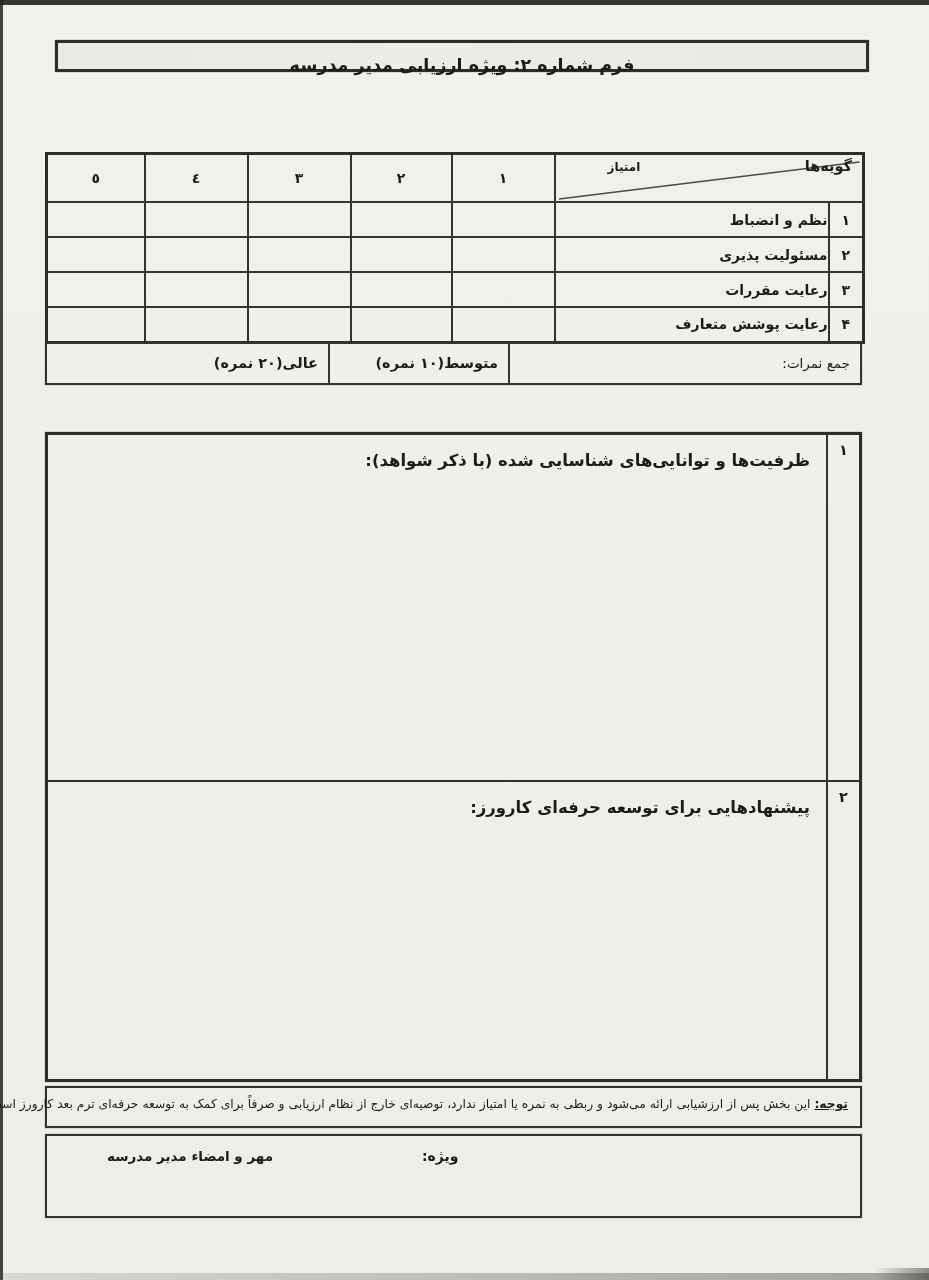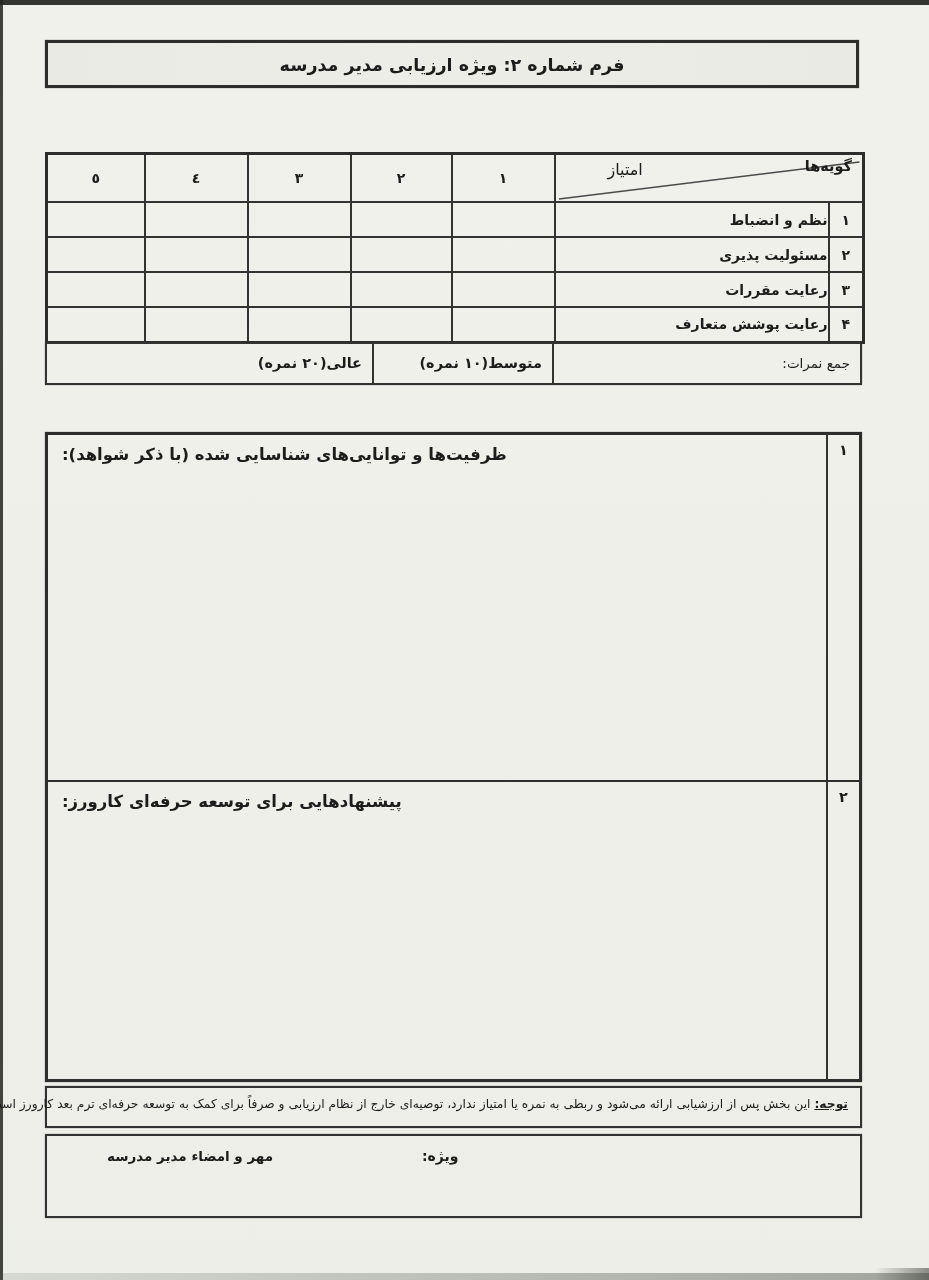--- a/index.html
+++ b/index.html
@@ -17,64 +17,64 @@
   .scan-bottom-band{position:absolute;left:0;bottom:0;width:929px;height:7px;
     background:linear-gradient(90deg,rgba(90,95,85,.15),rgba(70,75,65,.45));}
   .scan-corner-br{position:absolute;right:0;bottom:0;width:55px;height:12px;
     background:linear-gradient(90deg,rgba(60,62,55,0),rgba(55,58,50,.55));}
 
   .abs{position:absolute;box-sizing:border-box;}
   .bordered{border:3px solid #2d2d2d;box-shadow:0 0 1px rgba(30,30,30,.65);}
   .bordered-thin{border:2px solid #333;box-shadow:0 0 1px rgba(30,30,30,.6);}
 
   
-  .title-box{left:45px;top:40px;width:814px;height:48px;
+  .title-box{left:55px;top:40px;width:814px;height:32px;
     background:linear-gradient(90deg,#e8eae3,#ebede6 45%,#e8eae3);
     text-align:center;}
   .title-box .t{display:block;line-height:44px;font-weight:bold;font-size:17.5px;direction:rtl;}
 
   
   .student-box{left:43px;top:95px;width:818px;height:56px;direction:rtl;}
   .student-box .t{display:block;padding:4px 10px;font-weight:bold;font-size:14.5px;text-align:right;}
 
   
   table.score{border-collapse:collapse;table-layout:fixed;direction:rtl;
     position:absolute;left:45px;top:152px;width:817px;}
   table.score td{border:2px solid #333;padding:0;font-size:14px;}
   table.score{border:3px solid #2d2d2d;}
   td.rownum{text-align:center;font-weight:bold;font-size:14px;}
   td.rowlabel{text-align:right;padding:0 12px 0 4px;font-weight:bold;font-size:14px;}
   td.colhead{text-align:center;font-weight:bold;font-size:15px;height:46px;}
   tr.body-row{height:35px;}
   td.diag{position:relative;height:46px;}
   td.diag svg{position:absolute;left:0;top:0;width:100%;height:100%;}
   td.diag .lbl-items{position:absolute;right:10px;top:3px;font-weight:bold;font-size:14.5px;}
-  td.diag .lbl-score{position:absolute;left:52px;top:5px;font-weight:normal;font-size:16px;}
+  td.diag .lbl-score{position:absolute;left:52px;top:5px;font-weight:bold;font-size:12px;}
 
   
   .totals-row{left:45px;top:342px;width:817px;height:43px;display:flex;direction:rtl;}
   .totals-row>div{box-sizing:border-box;line-height:38px;text-align:right;padding:0 10px;white-space:nowrap;}
   .totals-row>div:not(:first-child){border-right:2px solid #333;}
-  .cell-total-label{flex:0 0 306px;font-size:13.5px;}
+  .cell-total-label{flex:0 0 306px;font-size:13.5px;margin-left:44px;}
   .cell-average{flex:0 0 180px;font-weight:bold;font-size:14.5px;}
   .cell-good{flex:0 0 163px;font-weight:bold;font-size:14.5px;}
   .cell-excellent{flex:1 1 auto;font-weight:bold;font-size:14.5px;}
 
   
   .recommend-row{left:45px;top:388px;width:817px;height:42px;direction:rtl;}
   .recommend-row .t{display:block;padding:7px 10px;text-align:right;font-weight:bold;font-size:15px;}
 
   
   .big-box{left:45px;top:432px;width:817px;height:650px;direction:rtl;}
   .section{position:relative;box-sizing:border-box;}
   .section-1{height:345px;}
   .section-2{height:300px;border-top:2.5px solid #2f2f2f;}
   .sec-numcol{position:absolute;right:0;top:0;bottom:0;width:33px;border-left:2px solid #333;
     text-align:center;font-weight:bold;font-size:14.5px;padding-top:7px;box-sizing:border-box;}
-  .sec-title{margin-right:35px;padding:10px 14px;text-align:left;font-weight:bold;font-size:16.5px;}
+  .sec-title{margin-right:35px;padding:16px 14px;text-align:right;font-weight:bold;font-size:16.5px;}
 
   
   .note-box{left:45px;top:1086px;width:817px;height:42px;direction:rtl;}
   .note-box .line{display:block;padding:9px 12px 0;text-align:right;font-size:12.3px;white-space:nowrap;}
   .note-label{font-weight:bold;text-decoration:underline;}
 
   
   .footer-box{left:45px;top:1134px;width:817px;height:84px;direction:rtl;}
   .date-label{position:absolute;left:375px;top:12px;font-weight:bold;font-size:14px;}
   .signature-label{position:absolute;left:60px;top:12px;font-weight:bold;font-size:13.5px;}

